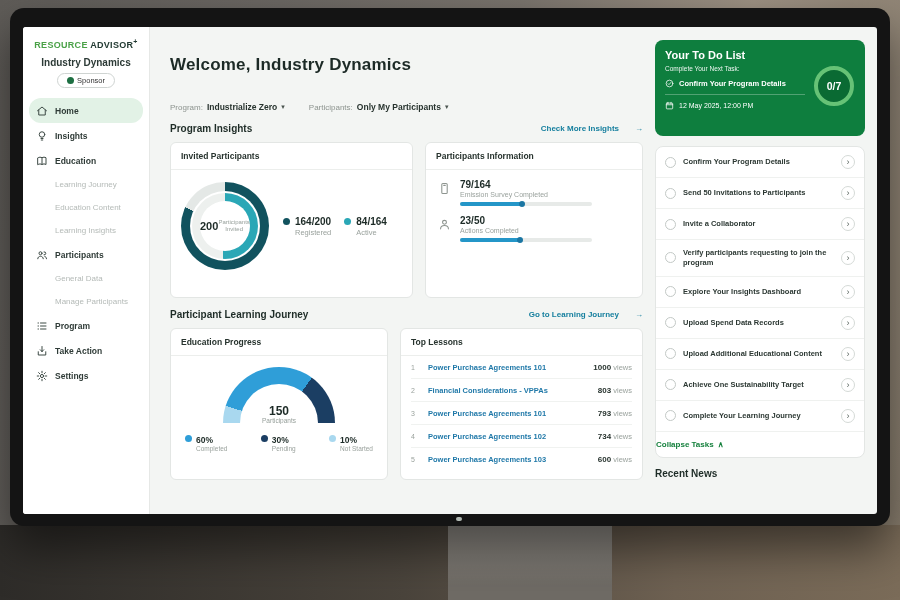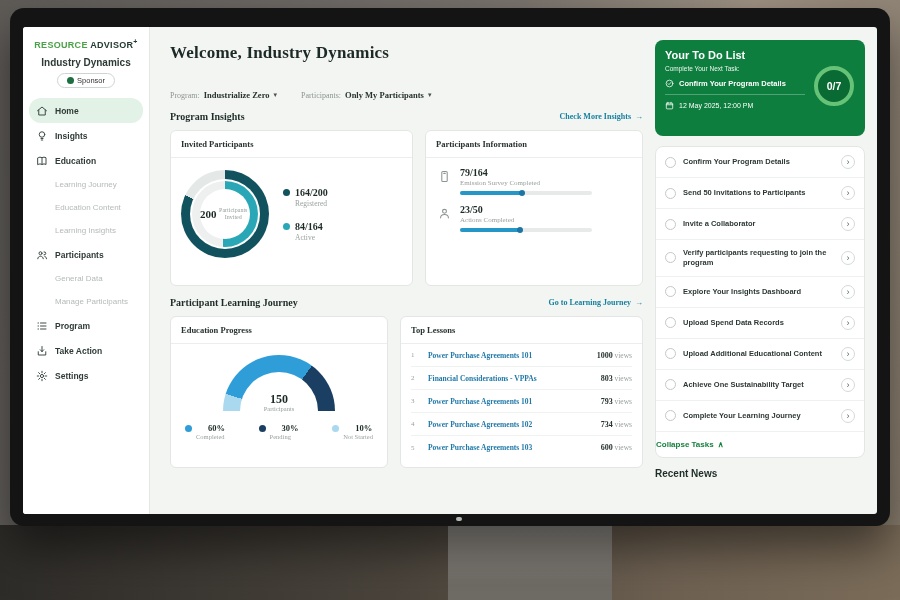--- a/index.html
+++ b/index.html
@@ -29,44 +29,44 @@
        display:flex;align-items:center;justify-content:center;gap:3px;padding:2px 0;cursor:pointer;}
   .badge-dot{width:7px;height:7px;border-radius:50%;background:#1d6f42;}
   .nav-item{display:flex;align-items:center;gap:7px;height:25px;margin:0 6px;padding:0 7px;border-radius:12px;
        font-size:8.5px;font-weight:bold;color:#2f3b37;cursor:pointer;}
   .nav-item.active{background:var(--active_bg);}
   .nav-icon{width:12px;height:12px;min-width:12px;color:#3d4a45;}
   .i{width:100%;height:100%;fill:none;stroke:currentColor;stroke-width:2;stroke-linecap:round;stroke-linejoin:round;}
   .nav-sub{height:23px;display:flex;align-items:center;padding-left:32px;font-size:8px;color:#b4bab7;cursor:pointer;text-align:center;}
 
   
-  .main{flex:1;padding:16px 12px 0 20px;min-width:0;font-family:Liberation Serif, serif;}
+  .main{flex:1;padding:28px 12px 0 20px;min-width:0;}
   .h1{font-size:17px;font-weight:bold;color:#1c2a26;letter-spacing:.2px;}
   .filters{display:flex;gap:24px;margin-top:8px;align-items:center;}
   .filter{display:flex;align-items:center;gap:4px;font-size:8px;color:#8d948f;cursor:pointer;margin-top:19px;}
   .f-value{font-weight:bold;color:#27332e;font-size:8.5px;}
   .chev{color:#49534e;font-size:7px;}
   .sec{display:flex;justify-content:space-between;align-items:center;margin-top:11px;margin-bottom:8px;}
   .sec-title{font-size:10px;font-weight:bold;color:#1e2c27;}
-  .sec-link{font-size:8px;font-weight:bold;color:var(--link);display:flex;gap:4px;align-items:center;cursor:pointer;}
+  .sec-link{font-size:8px;font-weight:bold;color:var(--link);display:flex;gap:16px;align-items:center;cursor:pointer;}
   .cards{display:flex;gap:12px;}
   .card{background:#fff;border:1px solid #e3e6e4;border-radius:6px;overflow:hidden;}
   .card-title{font-size:8.5px;font-weight:bold;color:#27332e;padding:8px 10px;border-bottom:1px solid #eceeec;}
 
   .card-invited{width:243px;height:156px;}
   .invited-body{display:flex;align-items:center;padding:12px 10px;gap:14px;}
   .donut{width:88px;height:88px;min-width:88px;border-radius:50%;position:relative;
        background:conic-gradient(var(--teal_dark) 0 82%,#e4e8e6 0);}
   .donut-gap{position:absolute;inset:9px;border-radius:50%;background:#fff;}
   .donut-inner{position:absolute;inset:2px;border-radius:50%;background:conic-gradient(var(--teal) 0 51%,#edf0ee 0);}
   .donut-hole{position:absolute;inset:8px;border-radius:50%;background:#fff;display:flex;flex-direction:row;
        align-items:center;justify-content:center;text-align:center;}
   .d-val{font-size:11px;font-weight:bold;color:#1d2b27;}
   .d-lab{font-size:6px;color:#97a09b;line-height:1.25;width:40px;}
-  .inv-legend{display:flex;flex-direction:column;gap:13px;}
+  .inv-legend{display:flex;flex-direction:row;gap:13px;}
   .leg-line{display:flex;align-items:center;gap:5px;}
   .leg-dot{width:7px;height:7px;border-radius:50%;}
   .dot-tealdark{background:var(--teal_dark);} .dot-teal{background:var(--teal);}
   .dot-blue{background:var(--blue);} .dot-navy{background:var(--navy);} .dot-light{background:var(--light_blue);}
   .leg-val{font-size:10px;font-weight:bold;color:#1d2b27;}
   .leg-lab{font-size:7.5px;color:#9aa29d;margin-left:12px;margin-top:1px;}
 
   .card-info{flex:1;height:156px;}
   .info-body{padding:9px 12px;display:flex;flex-direction:column;gap:9px;}
   .stat{display:flex;gap:9px;}
@@ -81,21 +81,21 @@
   .card-edu{width:218px;height:152px;}
   .edu-body{padding:6px 10px 0;}
   .gauge{margin:5px auto 0;width:112px;height:57px;position:relative;overflow:hidden;}
   .gauge-arc{width:112px;height:112px;border-radius:50%;
        background:conic-gradient(from 270deg,var(--light_blue) 0 5%,var(--blue) 5% 35%,var(--navy) 35% 50%,transparent 50%);}
   .gauge-hole{position:absolute;left:17px;top:17px;width:78px;height:78px;border-radius:50%;background:#fff;}
   .gauge-center{position:absolute;left:0;right:0;bottom:0;text-align:center;}
   .g-val{font-size:12px;font-weight:bold;color:#1d2b27;line-height:1;}
   .g-lab{font-size:6.5px;color:#97a09b;}
   .edu-legend{display:flex;justify-content:space-between;padding:11px 4px 0;}
-  .eleg-top{display:flex;align-items:center;gap:16px;font-weight:bold;color:#1d2b27;font-size:8.5px;}
+  .eleg-top{display:flex;gap:4px;font-weight:bold;color:#1d2b27;font-size:8.5px;}
   .eleg-lab{font-size:6.5px;color:#9aa29d;margin-left:11px;white-space:nowrap;}
 
   .card-lessons{flex:1;height:152px;display:flex;flex-direction:column;}
   .lessons-body{padding:0 10px;}
   .lesson-row{display:flex;align-items:center;gap:10px;height:23px;border-bottom:1px solid #f0f2f0;cursor:pointer;}
   .lesson-row:last-child{border-bottom:none;}
   .l-rank{font-size:7px;color:#9aa29d;width:7px;}
   .l-title{flex:1;font-size:7.5px;font-weight:bold;color:var(--lesson_link);white-space:nowrap;overflow:hidden;}
   .l-views{font-size:7.5px;color:#9aa29d;white-space:nowrap;}
   .l-views b{color:#27332e;font-size:8px;}

